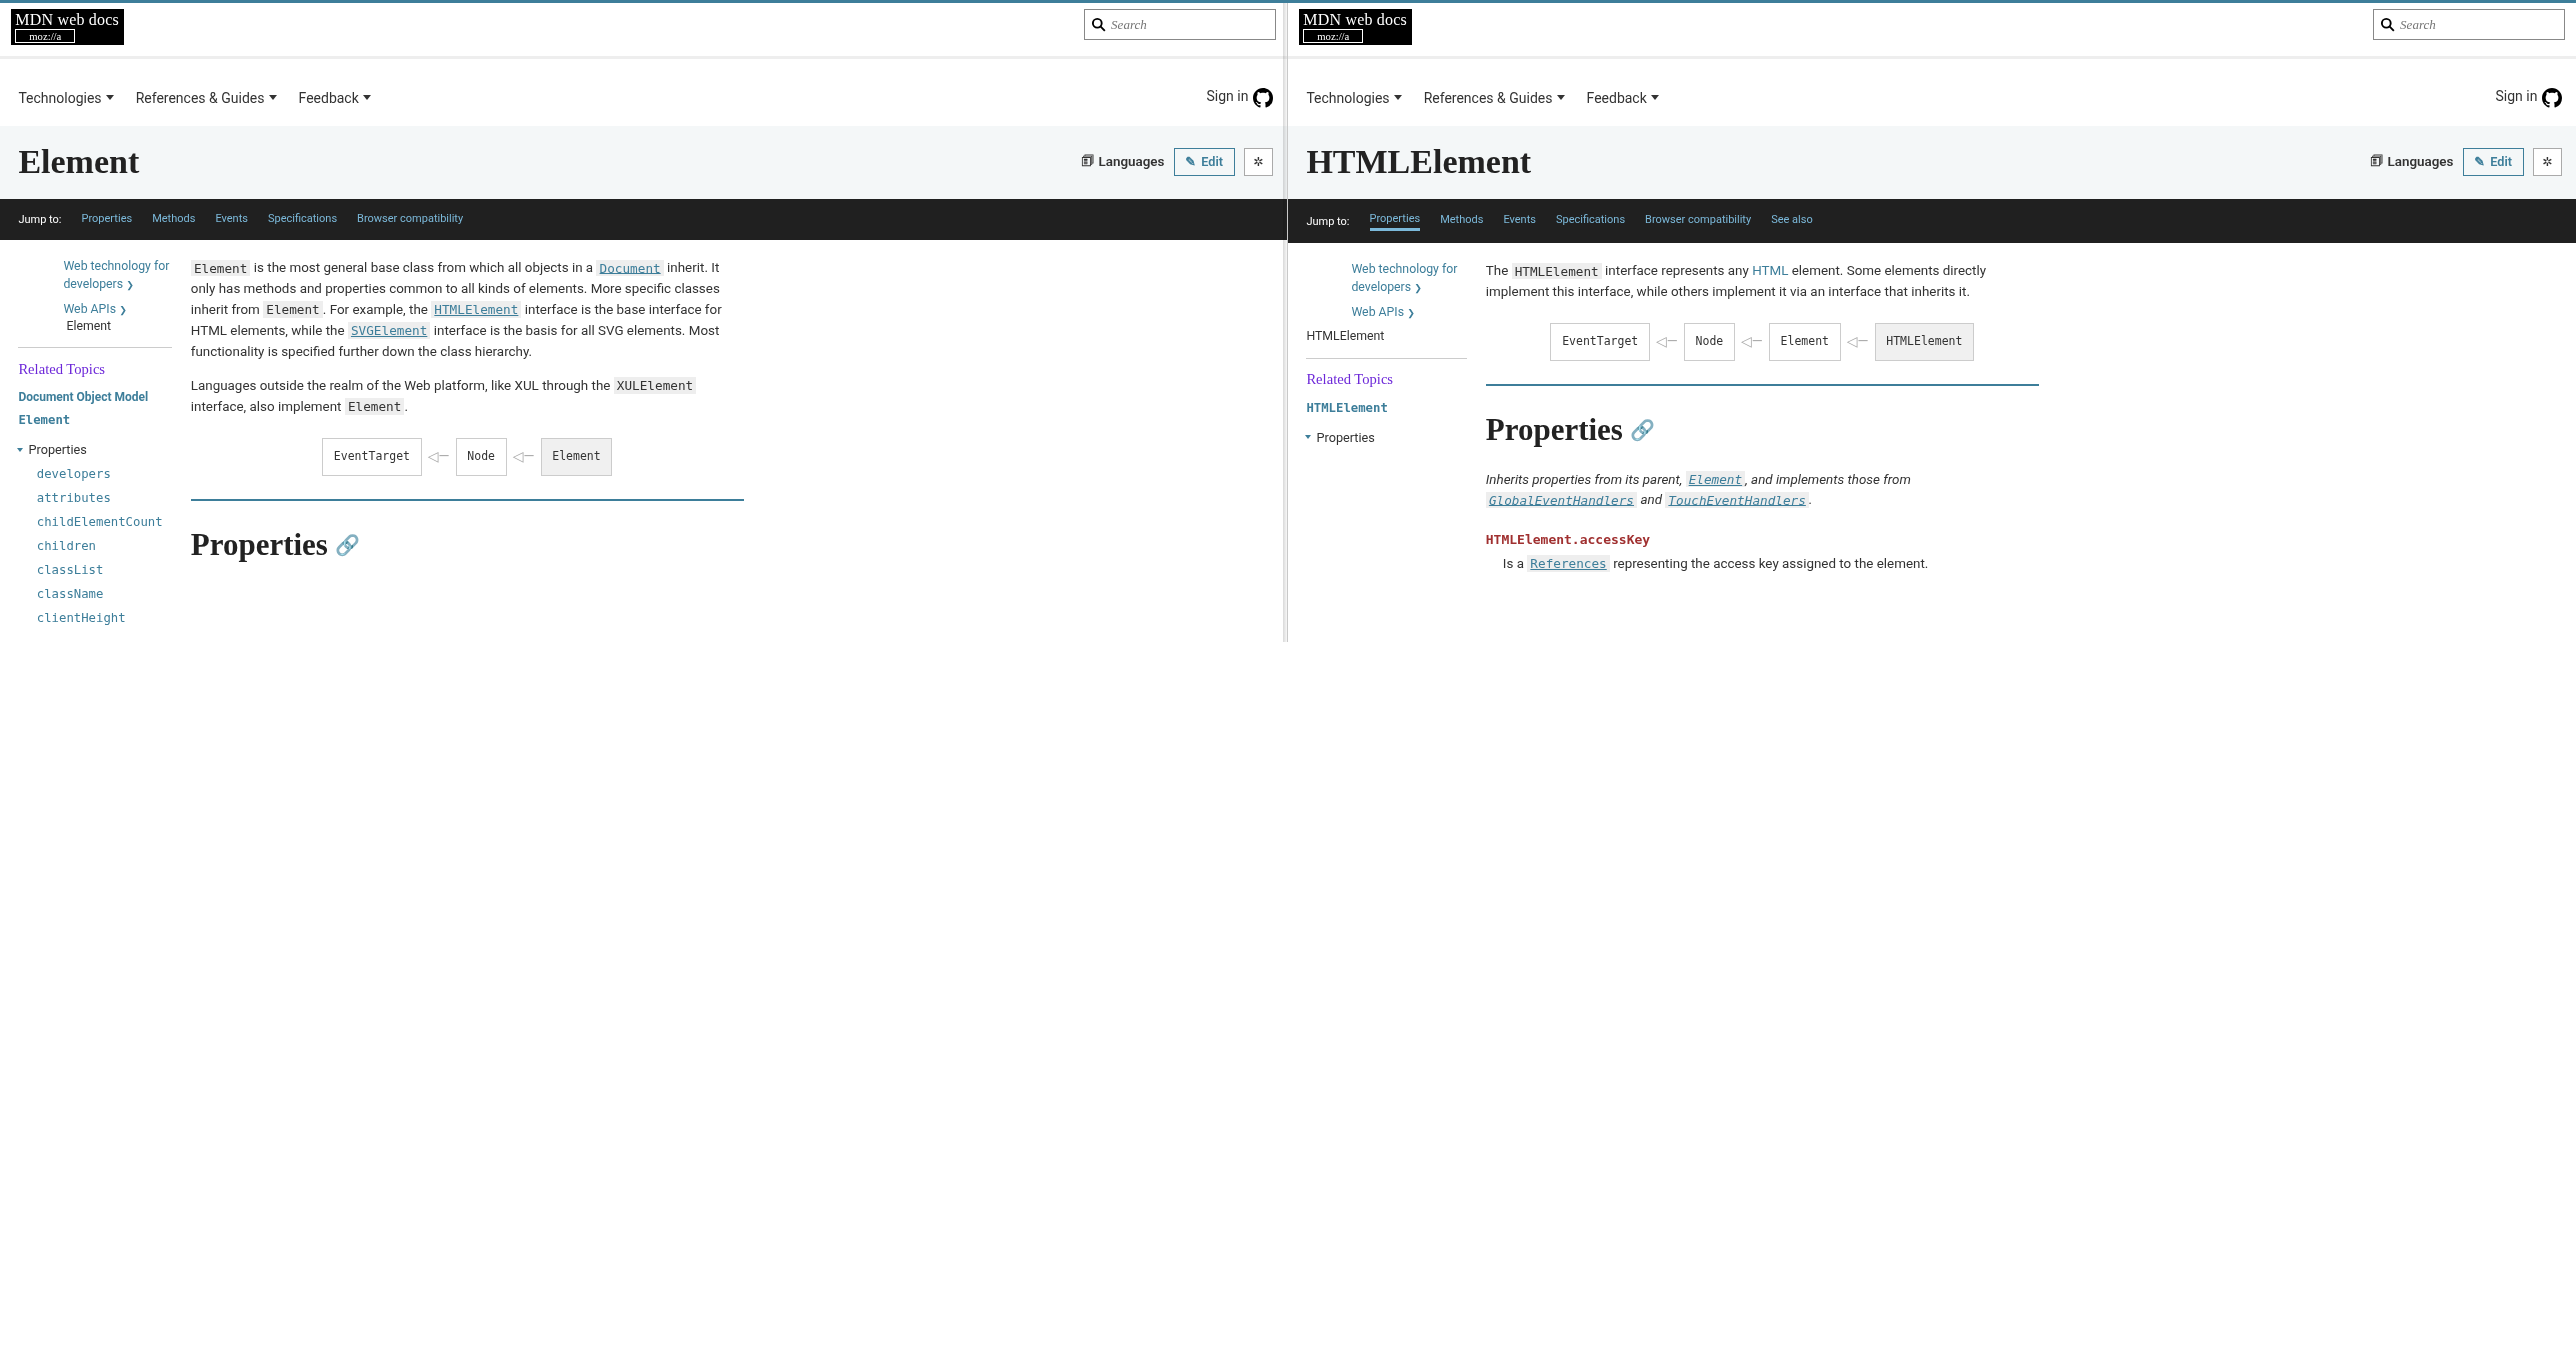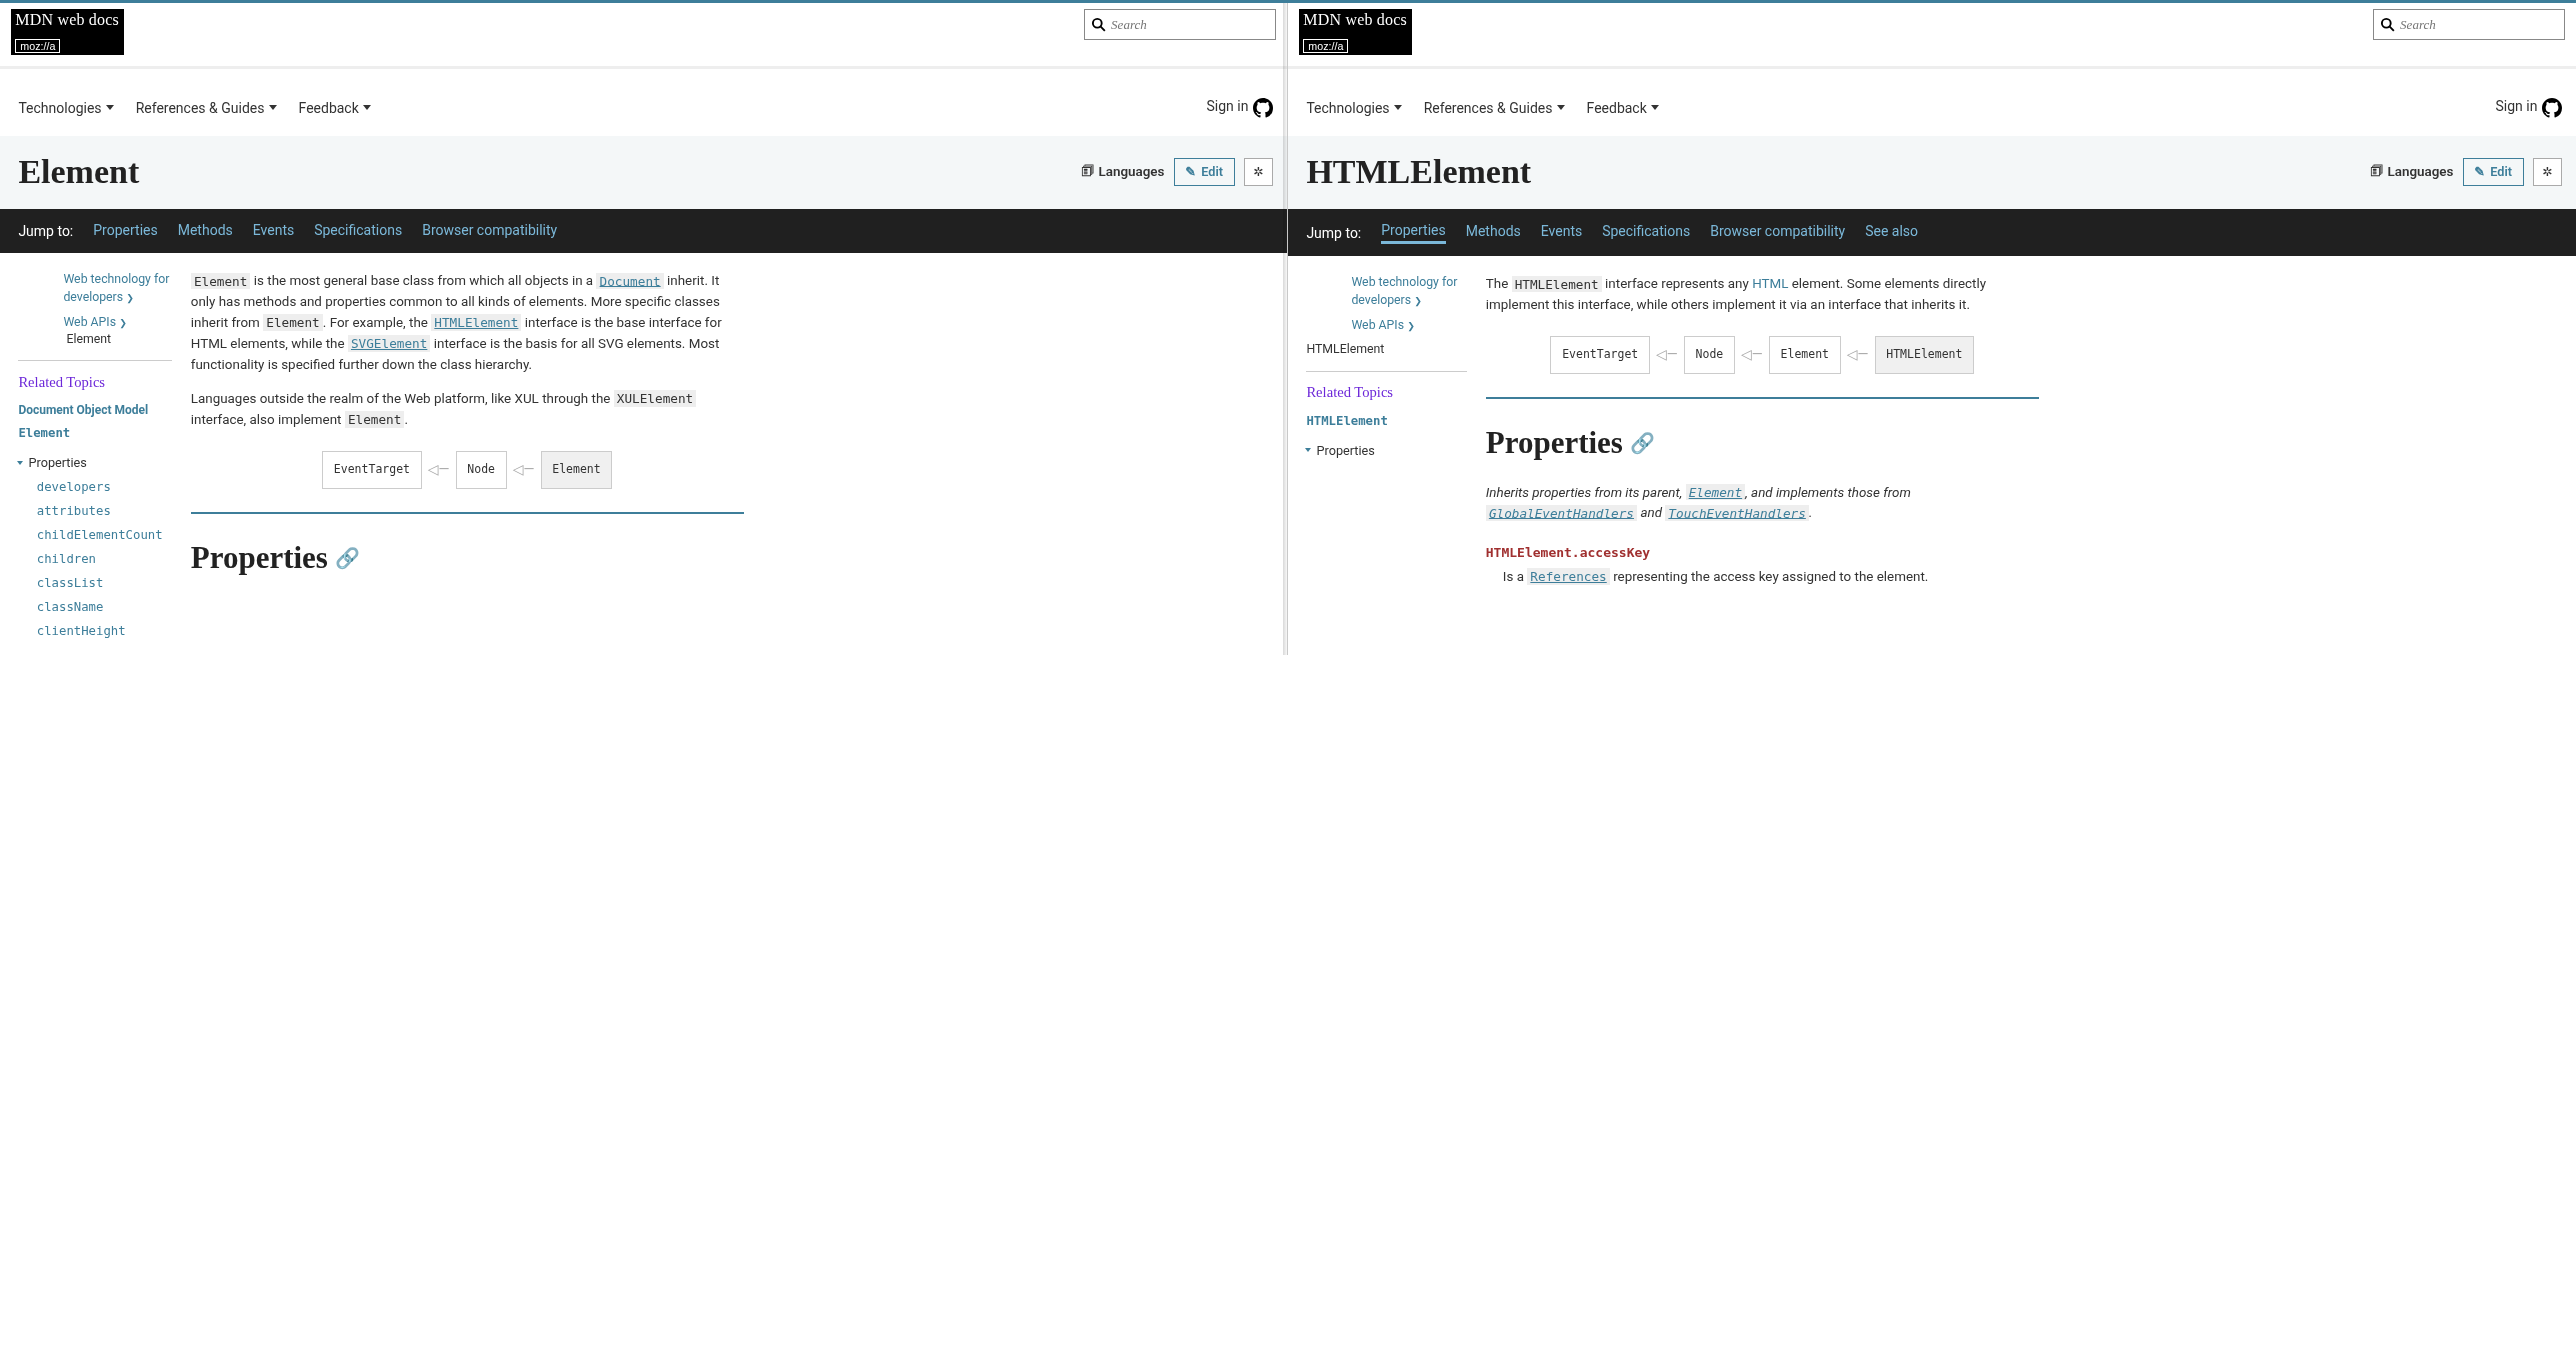--- a/index.html
+++ b/index.html
@@ -4,37 +4,37 @@
 <style>
 * { box-sizing: border-box; margin: 0; padding: 0; }
 body { font-family: -apple-system, BlinkMacSystemFont, "Segoe UI", Roboto, sans-serif; font-size: 12.3px; color: #333; }
 .split { display: flex; width: 100%; border-top: 3.1px solid #3d7e9a; }
 .pane { width: 50%; border-right: 1.5px solid #ccc; position: relative; }
 .pane:last-child { border-right: none; }
 .pane:last-child::before { content: ''; position: absolute; left: -4.6px; top: 0; bottom: 0; width: 4.6px; background: linear-gradient(to right, rgba(0,0,0,0.15), transparent); }
 .topbar { padding: 6.1px 10.7px 10.7px 10.7px; display: flex; align-items: flex-start; justify-content: space-between; border-bottom: 3.1px solid #eee; }
 .logo { background: #000; color: #fff; padding: 2.3px 4.6px 1.5px 4.6px; display: inline-block; }
 .logo-main { font-family: Georgia, serif; font-size: 16px; font-weight: 500; letter-spacing: 0.2px; }
-.logo-sub { font-family: Liberation Sans, sans-serif; font-size: 10.7px; border: 0.8px solid #fff; padding: 0 4px; display: inline-block; margin-top: 10px; }
+.logo-sub { font-family: Liberation Serif, serif; font-size: 10.7px; border: 0.8px solid #fff; padding: 0 13px; display: inline-block; margin-top: 0; }
 .search { border: 0.8px solid #888; width: 192px; height: 31px; display: flex; align-items: center; padding: 0 6.1px; }
 .search svg { width: 17px; height: 17px; }
 .search input { border: none; outline: none; font-size: 13px; margin-left: 4.6px; width: 100%; font-family: Georgia, serif; font-style: italic; color: #c2410c; }
 .navbar { display: flex; justify-content: space-between; align-items: center; padding: 29px 14px 18.4px 18.4px; }
 .navlinks { display: flex; gap: 21.5px; }
 .navlink { font-size: 14px; color: #333; cursor: pointer; display: flex; align-items: center; gap: 4.6px; }
 .caret { width: 0; height: 0; border-left: 4.6px solid transparent; border-right: 4.6px solid transparent; border-top: 5.4px solid #333; display: inline-block; }
 .signin { display: flex; align-items: flex-start; gap: 4.6px; font-size: 14px; }
 .gh-icon { width: 20px; height: 20px; }
 .titlebar { background: #f4f7f8; padding: 17px 14px 18.4px 18.4px; display: flex; justify-content: space-between; align-items: center; }
 .page-title { font-family: Georgia, serif; font-size: 34px; font-weight: 700; color: #222; }
 .title-actions { display: flex; align-items: center; gap: 9.2px; }
 .lang-btn { font-size: 13.4px; font-weight: 600; display: flex; align-items: center; gap: 4.6px; cursor: pointer; color: #333; }
 .edit-btn { border: 1.5px solid #3d7e9a; color: #3d7e9a; padding: 5.4px 10.7px; font-size: 12.7px; font-weight: 600; display: flex; align-items: center; gap: 5.4px; cursor: pointer; }
 .gear-btn { border: 0.8px solid #aaa; padding: 6.1px 8.4px; cursor: pointer; background: #fff; }
-.jumpbar { background: #202020; color: #fff; padding: 12.3px 18.4px; display: flex; align-items: center; gap: 20px; font-size: 14px; overflow: hidden; white-space: nowrap; }
+.jumpbar { background: #202020; color: #fff; padding: 12.3px 18.4px; display: flex; align-items: center; gap: 20px; font-size: 11px; overflow: hidden; white-space: nowrap; }
 .jump-label { color: #fff; }
 .jump-link { color: #7bb8d9; cursor: pointer; padding-bottom: 3.1px; }
 .jump-link.active { border-bottom: 3.1px solid #7bb8d9; }
 .body-area { display: flex; padding: 18.4px 14px 7.7px 18.4px; gap: 18.4px; }
 .sidebar { width: 154px; flex-shrink: 0; font-size: 12.3px; }
 .right .sidebar { width: 161px; }
 .crumb { color: #3d7e9a; cursor: pointer; margin-bottom: 7.7px; line-height: 1.4; margin-left: 45px; }
 .crumb .chev { font-size: 9.2px; }
 .crumb-plain { color: #333; margin-bottom: 7.7px; line-height: 1.4; }
 .sep { border: none; border-top: 0.8px solid #ccc; margin: 12.3px 0; }

